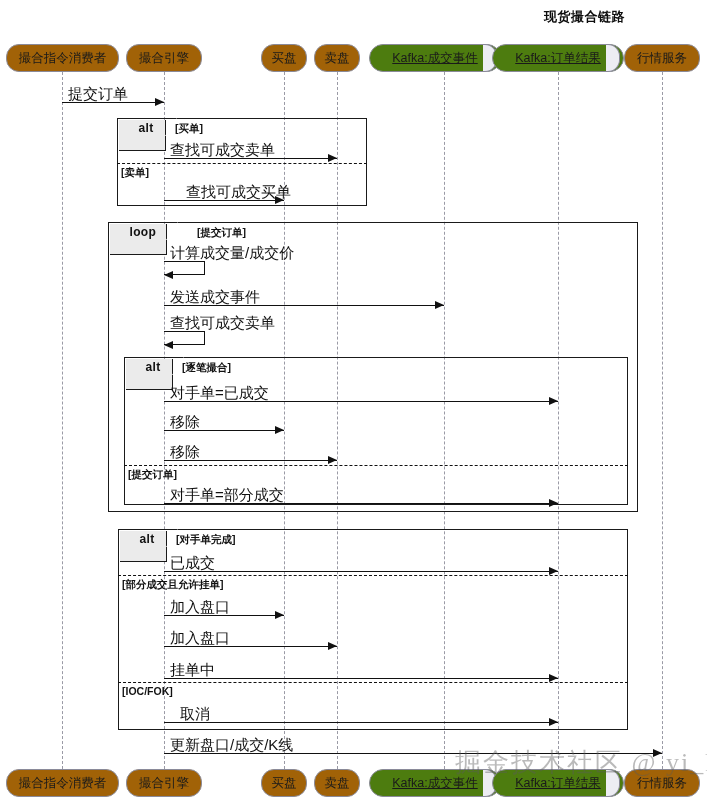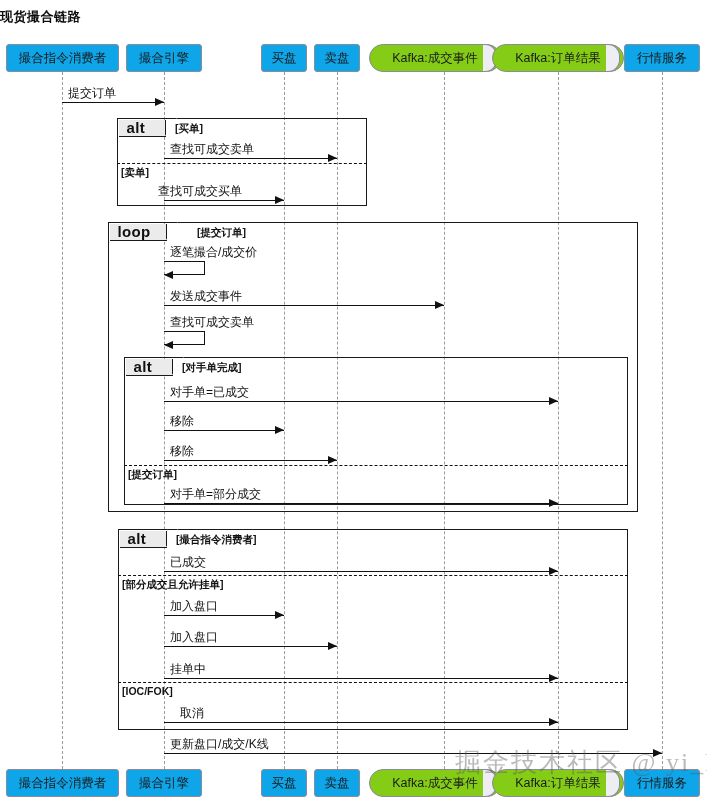--- a/index.html
+++ b/index.html
@@ -18,44 +18,45 @@
     position: absolute;
     left: 0; top: 0;
     width: 707px;
     height: 805px;
   }
   .title {
     position: absolute;
     left: 0;
     top: 8px;
     width: 625px;
-    text-align: left;
+    text-align: right;
     font-size: 13px;
     font-weight: bold;
     color: #0d0d0d;
     letter-spacing: 0.5px;
   }
   
   .pbox {
     position: absolute;
     box-sizing: border-box;
-    background: #0ea5e9;
+    background: #a16207;
     border: 1px solid #8a8a99;
-    border-radius: 3px;
+    border-radius: 13px;
     font-size: 12.5px;
     color: #1a1a1a;
     display: flex;
     align-items: center;
     justify-content: center;
     white-space: nowrap;
     height: 28px;
   }
   .pbox.queue {
     border-radius: 14px;
-    background: #84cc16;
+    background: #4d7c0f;
+    text-decoration: underline;
   }
   .qcap {
     position: absolute;
     box-sizing: border-box;
     border: 1px solid #8a8a99;
     border-left: none;
     border-radius: 0 12px 12px 0;
     background: #ededf3;
     height: 28px;
     width: 14px;
@@ -71,26 +72,26 @@
     box-sizing: border-box;
     border: 1.6px solid #1a1a1a;
     background: transparent;
   }
   .frag-label {
     position: absolute;
     box-sizing: border-box;
     background: #ebebeb;
     border-right: 1.6px solid #1a1a1a;
     border-bottom: 1.6px solid #1a1a1a;
-    font-size: 15px;
+    font-size: 12px;
     font-weight: bold;
     color: #111;
-    height: 17px;
+    height: 31px;
     line-height: 16px;
-    padding-left: 8px;
+    padding-left: 20px;
     letter-spacing: 0.3px;
   }
   .frag-label:after {
     content: "";
     position: absolute;
     right: -12px;
     top: -1.6px;
     width: 0; height: 0;
     border-style: solid;
     border-width: 0 0 18.6px 12px;
@@ -123,21 +124,21 @@
   }
   .arrow-l {
     position: absolute;
     width: 0; height: 0;
     border-style: solid;
     border-width: 4.5px 9px 4.5px 0;
     border-color: transparent #111 transparent transparent;
   }
   .msg-label {
     position: absolute;
-    font-size: 12px;
+    font-size: 15px;
     color: #111;
     white-space: nowrap;
   }
   .self-box {
     position: absolute;
     box-sizing: border-box;
     border: 1.3px solid #111;
     border-left: none;
     border-bottom: 1.3px solid #111;
     border-top: 1.3px solid #111;
@@ -194,44 +195,44 @@
       <div class="frag" style="left: 117px; top: 118px; width: 250px; height: 88px;"></div>
       <div class="frag-label" style="left: 118.6px; top: 119.6px; width: 47px;">alt</div>
       <div class="frag-cond" style="left: 175px; top: 122px;">[买单]</div>
       <div class="frag-cond" style="left: 121px; top: 166px;">[卖单]</div>
       <div class="frag-div" style="left: 117px; top: 163px; width: 250px;"></div>
       <div class="frag" style="left: 108px; top: 222px; width: 530px; height: 290px;"></div>
       <div class="frag-label" style="left: 109.6px; top: 223.6px; width: 57px;">loop</div>
       <div class="frag-cond" style="left: 197px; top: 226px;">[提交订单]</div>
       <div class="frag" style="left: 124px; top: 357px; width: 504px; height: 148px;"></div>
       <div class="frag-label" style="left: 125.6px; top: 358.6px; width: 47px;">alt</div>
-      <div class="frag-cond" style="left: 182px; top: 361px;">[对手单完成]</div>
+      <div class="frag-cond" style="left: 182px; top: 361px;">[逐笔撮合]</div>
       <div class="frag-cond" style="left: 128px; top: 468px;">[提交订单]</div>
       <div class="frag-div" style="left: 124px; top: 465px; width: 504px;"></div>
       <div class="frag" style="left: 118px; top: 529px; width: 510px; height: 201px;"></div>
       <div class="frag-label" style="left: 119.6px; top: 530.6px; width: 47px;">alt</div>
-      <div class="frag-cond" style="left: 176px; top: 533px;">[撮合指令消费者]</div>
+      <div class="frag-cond" style="left: 176px; top: 533px;">[对手单完成]</div>
       <div class="frag-cond" style="left: 122px; top: 578px;">[部分成交且允许挂单]</div>
       <div class="frag-cond" style="left: 122px; top: 685px;">[IOC/FOK]</div>
       <div class="frag-div" style="left: 118px; top: 575px; width: 510px;"></div>
       <div class="frag-div" style="left: 118px; top: 682px; width: 510px;"></div>
     </div>
   <div id="layer-messages">
       <div class="msg-line" style="left: 62px; top: 102px; width: 102px;"></div>
       <div class="arrow-r" style="left: 155px; top: 98px;"></div>
       <div class="msg-label" style="left: 68px; top: 85px;">提交订单</div>
       <div class="msg-line" style="left: 164px; top: 158px; width: 173px;"></div>
       <div class="arrow-r" style="left: 328px; top: 154px;"></div>
       <div class="msg-label" style="left: 170px; top: 141px;">查找可成交卖单</div>
       <div class="msg-line" style="left: 164px; top: 200px; width: 120px;"></div>
       <div class="arrow-r" style="left: 275px; top: 196px;"></div>
-      <div class="msg-label" style="left: 158px; top: 183px;">查找可成交买单</div>
+      <div class="msg-label" style="left: 186px; top: 183px;">查找可成交买单</div>
       <div class="self-box" style="left: 164px; top: 261px; width: 41px; height: 14px;"></div>
       <div class="arrow-l" style="left: 164px; top: 270.5px;"></div>
-      <div class="msg-label" style="left: 170px; top: 244px;">逐笔撮合/成交价</div>
+      <div class="msg-label" style="left: 170px; top: 244px;">计算成交量/成交价</div>
       <div class="msg-line" style="left: 164px; top: 305px; width: 280px;"></div>
       <div class="arrow-r" style="left: 435px; top: 301px;"></div>
       <div class="msg-label" style="left: 170px; top: 288px;">发送成交事件</div>
       <div class="self-box" style="left: 164px; top: 331px; width: 41px; height: 14px;"></div>
       <div class="arrow-l" style="left: 164px; top: 340.5px;"></div>
       <div class="msg-label" style="left: 170px; top: 314px;">查找可成交卖单</div>
       <div class="msg-line" style="left: 164px; top: 401px; width: 394px;"></div>
       <div class="arrow-r" style="left: 549px; top: 397px;"></div>
       <div class="msg-label" style="left: 170px; top: 384px;">对手单=已成交</div>
       <div class="msg-line" style="left: 164px; top: 430px; width: 120px;"></div>

